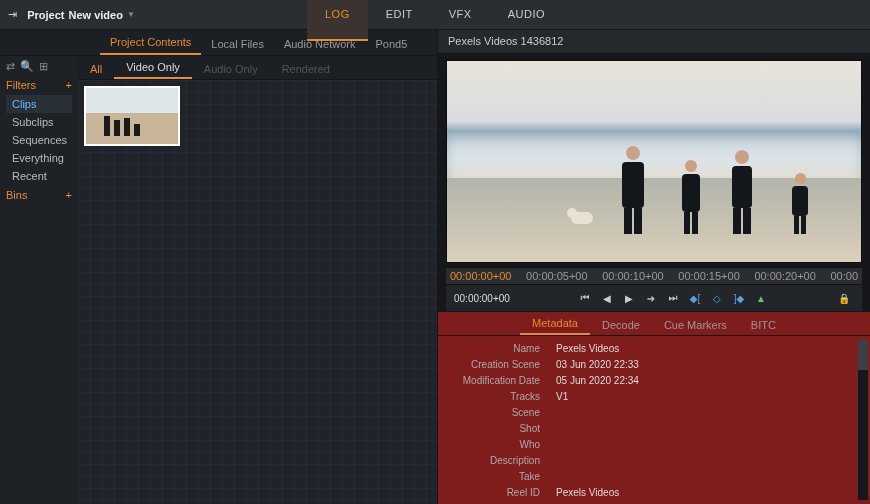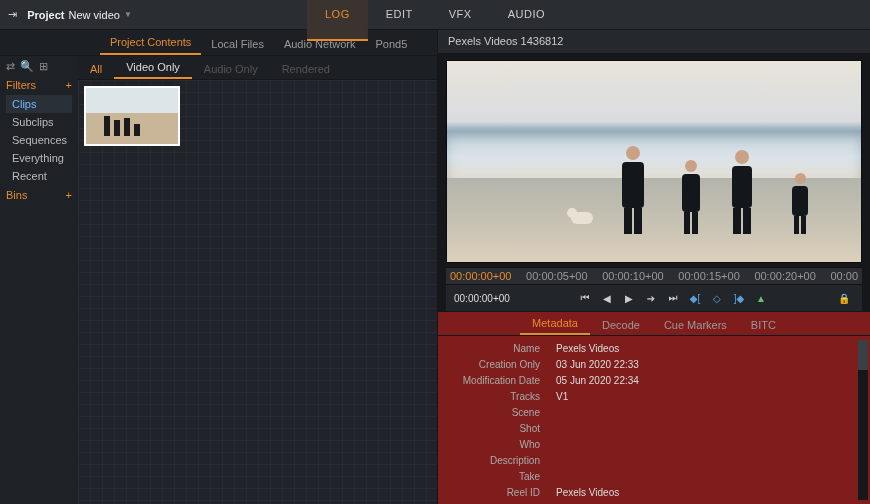--- a/index.html
+++ b/index.html
@@ -64,21 +64,21 @@
   .scroll-thumb{position:absolute;right:2px;top:4px;width:10px;height:30px;background:#3a3e45;}
   .mark-diamond{ color:#5aa0d8;}
   .mark-green{ color:#68c068;}
 </style>
 </head>
 <body>
 
 <div class="top-bar">
   <span class="icon">⇥</span>
   <span class="title">Project</span>
-  <span class="title" style="font-weight:normal">New video</span>
+  <span class="title" style="font-weight:bold">New video</span>
   <span class="drop">▼</span>
   <div class="top-tabs">
     <div class="top-tab active">LOG</div>
     <div class="top-tab">EDIT</div>
     <div class="top-tab">VFX</div>
     <div class="top-tab">AUDIO</div>
   </div>
 </div>
 
 <div class="main">
@@ -203,21 +203,21 @@
         <div class="meta-tab">Decode</div>
         <div class="meta-tab">Cue Markers</div>
         <div class="meta-tab">BITC</div>
       </div>
       <div class="meta-body">
         <div class="meta-row">
             <div class="meta-label">Name</div>
             <div class="meta-value">Pexels Videos</div>
           </div>
         <div class="meta-row">
-            <div class="meta-label">Creation Only</div>
+            <div class="meta-label">Creation Scene</div>
             <div class="meta-value">03 Jun 2020  22:33</div>
           </div>
         <div class="meta-row">
             <div class="meta-label">Modification Date</div>
             <div class="meta-value">05 Jun 2020  22:34</div>
           </div>
         <div class="meta-row">
             <div class="meta-label">Tracks</div>
             <div class="meta-value">V1</div>
           </div>

